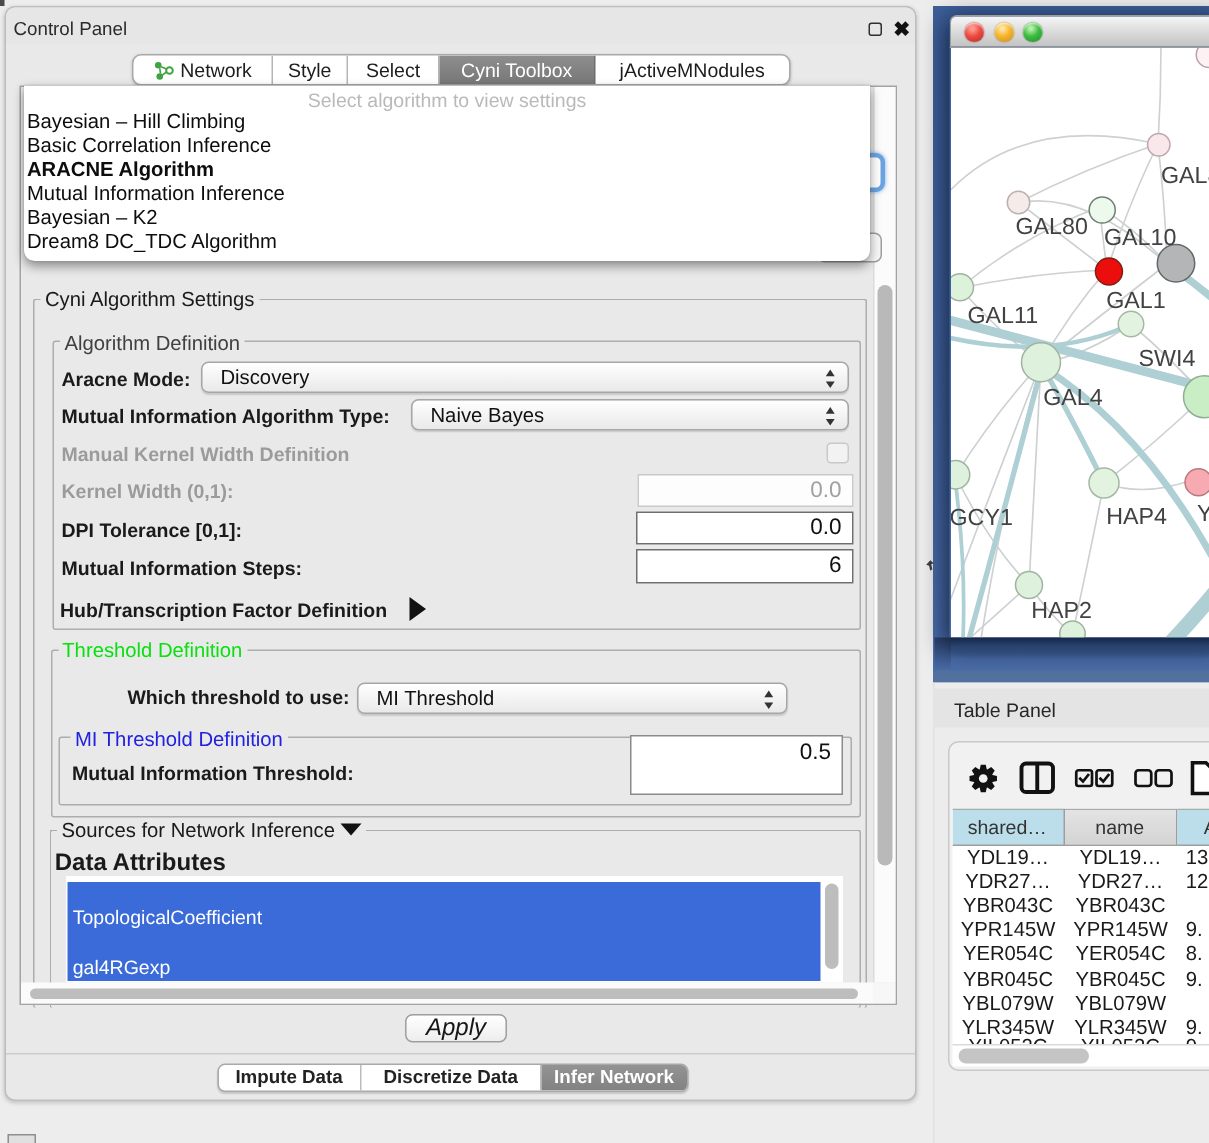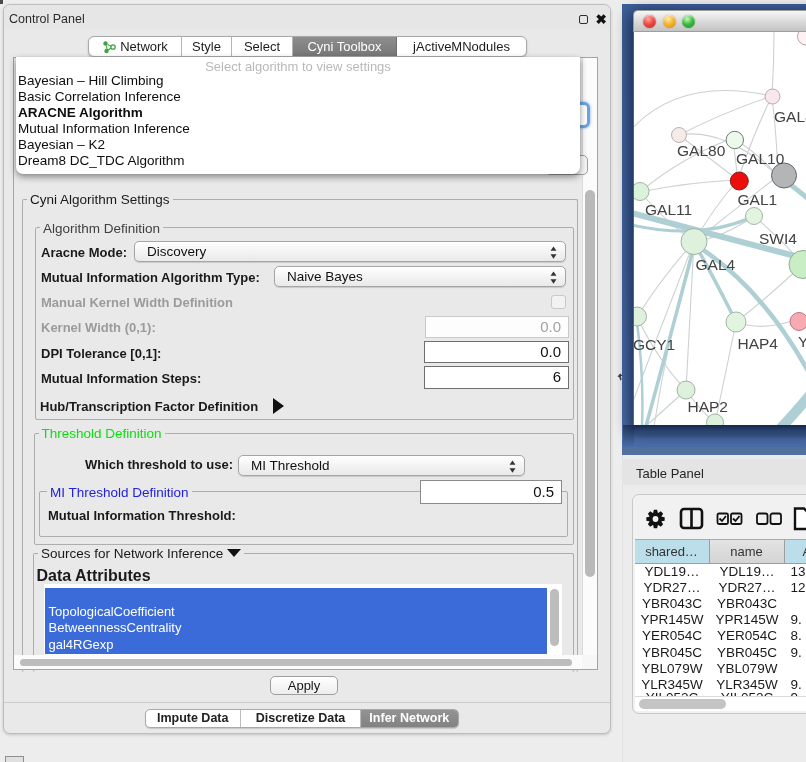--- a/index.html
+++ b/index.html
@@ -50,21 +50,21 @@
 #ghost2 { left:545px; top:155px; width:43px; height:20px; border:1px solid #9e9e9e; border-radius:5px;
   background:#f7f7f7; z-index:5; }
 
 #dlist { left:43.5px; top:583.5px; width:518px; height:71px; background:#fff; overflow:hidden; }
 #dsel { position:absolute; left:1px; top:4px; width:502px; height:66px; background:#3a6bd8; }
 #dlist .row { position:absolute; left:5px; width:490px; height:16.2px; line-height:16.2px;
   font-size:13px; color:#fff; }
 #dvthumb { left:550px; top:589px; width:9px; height:57px; background:#bdbdbd; border-radius:4.5px; z-index:3; }
 
 #applyBtn { left:270px; top:676px; width:68px; height:19px; background:linear-gradient(#ffffff,#ededed);
-  border:1px solid #9f9f9f; border-radius:5px; text-align:center; font-size:13px; color:#161616; line-height:17px; }
+  border:1px solid #9f9f9f; border-radius:5px; text-align:center; font-size:16px; color:#161616; line-height:17px;font-style:italic; }
 #botline { left:4px; top:702px; width:606px; height:1px; background:#cccccc; }
 #btabs { left:144.5px; top:708.5px; width:314px; height:19px; background:#fff; border:1px solid #a9a9a9;
   border-radius:5px; display:flex; overflow:hidden; box-shadow:0 1px 1px rgba(0,0,0,0.15); }
 #btabs .seg { height:100%; display:flex; align-items:center; justify-content:center;
   font-size:12.5px; font-weight:bold; color:#222; border-right:1px solid #bcbcbc; }
 #btabs .seg:last-child { border-right:none; }
 #btabs .sel { background:linear-gradient(#939393,#828282); color:#fff; }
 #cornerSq { left:5px; top:756px; width:19px; height:10px; background:#e0e0e0; border:1.5px solid #8e8e8e; }
 #topMark { left:0; top:0; width:3px; height:4px; background:#4a4a4a; }
 
@@ -154,26 +154,25 @@
   <svg class="arr" viewBox="0 0 8 14">
       <path d="M4 0 L7.4 5 H0.6 Z" fill="#333"></path>
       <path d="M4 14 L7.4 9 H0.6 Z" fill="#333"></path>
     </svg></div>
 
 <div class="abs" style="left:551px; top:295px; width:14.5px; height:14px; background:#f2f2f2; border:1px solid #c9c9c9; border-radius:3px;"></div>
 
 <div class="field dis" style="left:424.5px; top:315.5px; width:144.5px; height:22px; line-height:20px;">0.0</div>
 <div class="field" style="left:424px; top:340.5px; width:145px; height:22.5px; line-height:20px;">0.0</div>
 <div class="field" style="left:424px; top:366px; width:145px; height:22.5px; line-height:20px;">6</div>
-<div class="field" style="left:420px; top:480px; width:142px; height:24px; line-height:22px; border-color:#8a8a8a;">0.5</div>
+<div class="field" style="left:420px; top:490px; width:142px; height:40px; line-height:22px; border-color:#8a8a8a;">0.5</div>
 
 <div class="abs" id="dlist">
   <div id="dsel"></div>
   <div class="row" style="top:20.7px;">TopologicalCoefficient</div>
-  <div class="row" style="top:36.9px;">BetweennessCentrality</div>
   <div class="row" style="top:53.1px;">gal4RGexp</div>
 </div>
 <div class="abs" id="dvthumb"></div>
 
 <div class="abs" id="vtrack"></div>
 <div class="abs" id="vthumb"></div>
 <div class="abs" id="htrack"></div>
 <div class="abs" style="left:582px; top:655px; width:15px; height:14px; background:#f7f7f7;"></div>
 <div class="abs" id="hthumb"></div>
 

